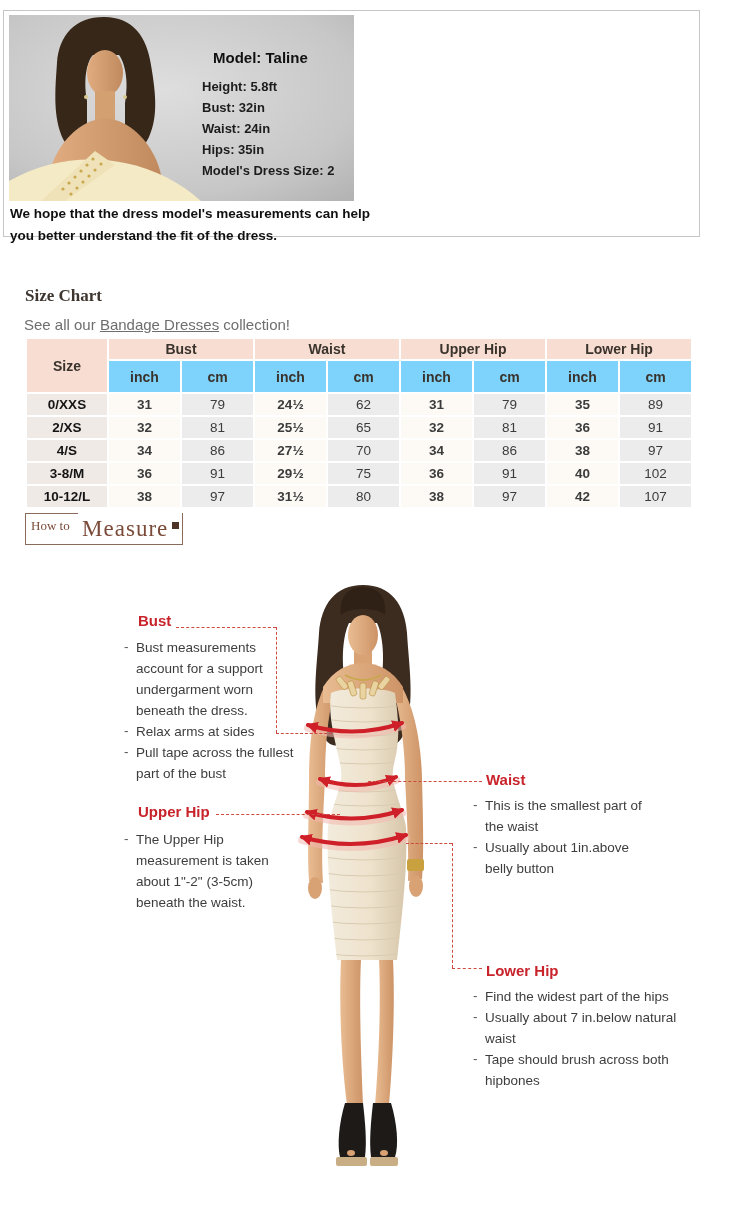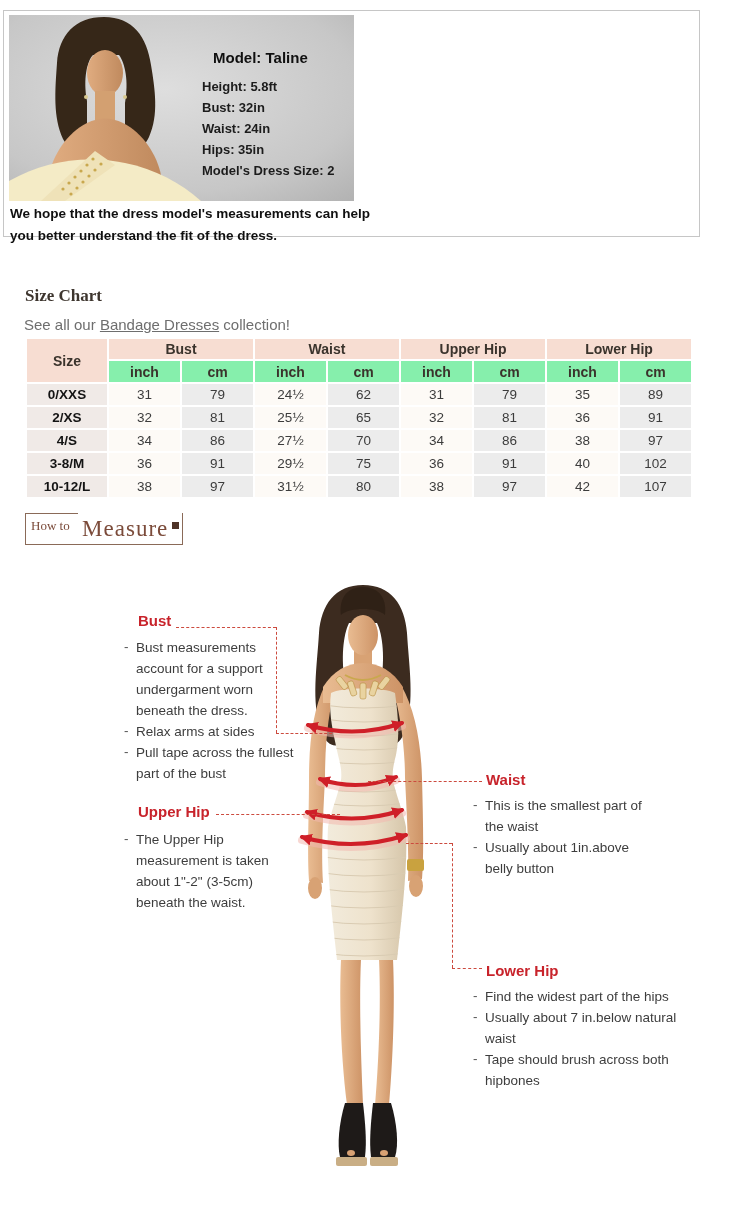--- a/index.html
+++ b/index.html
@@ -19,24 +19,24 @@
 
   
   .size-chart-heading{position:absolute;left:25px;top:286px;margin:0;
         font-family:"Liberation Serif",serif;font-weight:bold;font-size:17px;color:#3d352e;}
   .collection-line{position:absolute;left:24px;top:316px;margin:0;font-size:15px;color:#6e6e6e;}
   .collection-line a{color:#6e6e6e;text-decoration:underline;cursor:pointer;}
 
   .size-table{position:absolute;left:25px;top:337px;border-collapse:separate;border-spacing:2px;}
   .size-table th,.size-table td{text-align:center;padding:0;}
   .size-table .h-group{background:#f7ddd2;font-size:14px;font-weight:bold;color:#3a332c;height:20px;}
-  .size-table .h-unit{background:#86efac;font-size:14px;font-weight:bold;color:#3a332c;height:21px;}
+  .size-table .h-unit{background:#7dd3fc;font-size:14px;font-weight:bold;color:#3a332c;height:31px;}
   .size-table .h-size{background:#f7ddd2;font-size:14px;font-weight:bold;color:#3a332c;width:80px;}
   .size-table .c-size{background:#f0eae7;font-weight:bold;color:#141414;font-size:13.5px;height:21px;width:80px;}
-  .size-table .c-inch{background:#fdfaf6;font-size:13.5px;color:#3c3c3c;width:71px;}
+  .size-table .c-inch{background:#fdfaf6;font-size:13.5px;color:#3c3c3c;width:71px;font-weight:bold;}
   .size-table .c-cm{background:#ececec;font-size:13.5px;color:#3c3c3c;width:71px;}
 
   
   .howto{position:absolute;left:25px;top:513px;}
   .howto-box{display:inline-block;position:relative;border-left:1px solid #8a6a58;
              border-bottom:1px solid #8a6a58;border-right:1px solid #8a6a58;
              padding:0 14px 2px 0;white-space:nowrap;}
   .howto-small{display:inline-block;font-family:"Liberation Serif",serif;font-size:13px;
                color:#7b4b3a;border-top:1px solid #8a6a58;padding:4px 8px 0 5px;vertical-align:6px;}
   .howto-large{font-family:"Liberation Serif",serif;font-size:23px;color:#7b4b3a;letter-spacing:1px;}

